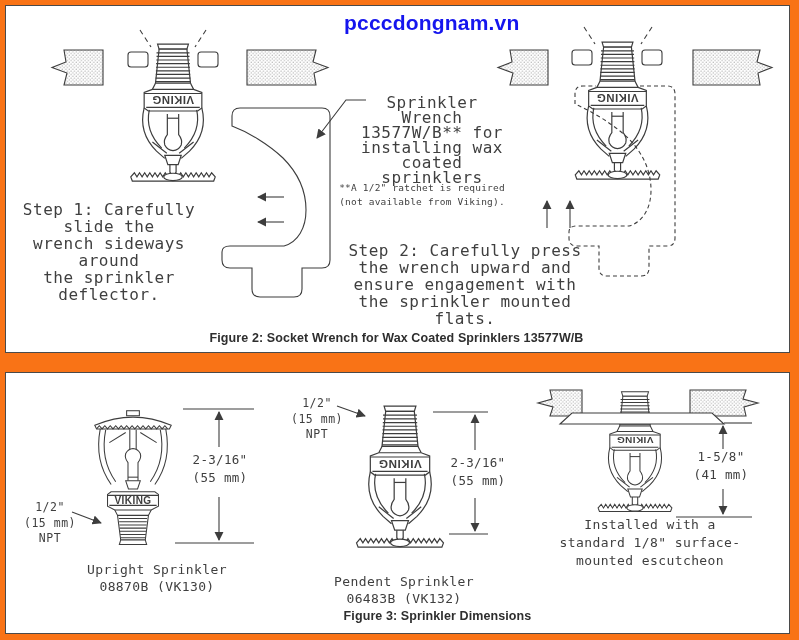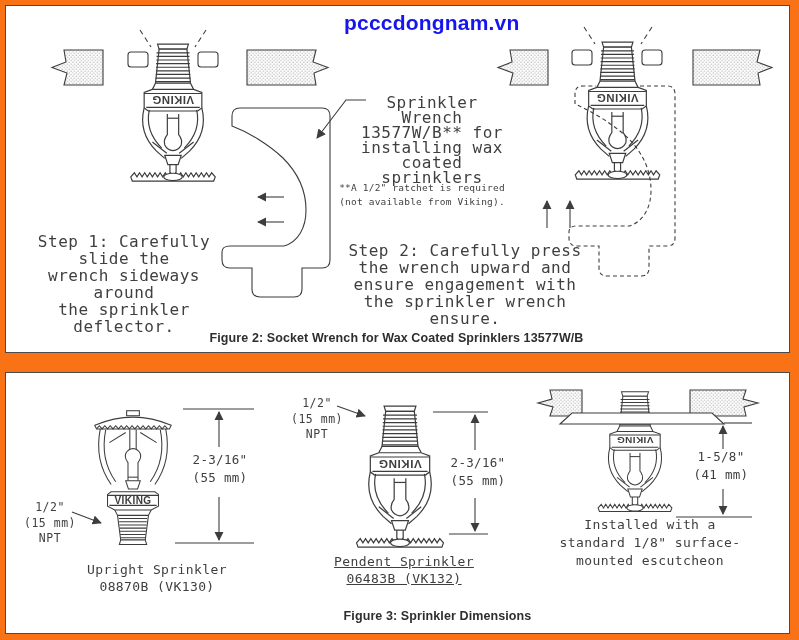--- a/index.html
+++ b/index.html
@@ -159,49 +159,49 @@
       <path d="M560,424 L572,413 H712 L724,424 Z" fill="#fff"></path>
       <g>
         <line x1="724" y1="423" x2="752" y2="423"></line>
         <line x1="676" y1="517" x2="752" y2="517"></line>
         <line x1="723" y1="449" x2="723" y2="426" marker-end="url(#arr)"></line>
         <line x1="723" y1="489" x2="723" y2="514" marker-end="url(#arr)"></line>
       </g>
     </g>
   </svg>
 
-  <div class="txt cad" style="left:18px;top:201px;width:212px;margin-top:32px;">Step 1: Carefully slide the
+  <div class="txt cad" style="left:3px;top:201px;width:212px;">Step 1: Carefully slide the
 wrench sideways around
 the sprinkler deflector.</div>
   <div class="txt cad" style="left:357px;top:95px;width:150px;line-height:15px;">Sprinkler Wrench
 13577W/B** for
 installing wax
 coated sprinklers</div>
   <div class="txt cad-sm" style="left:329px;top:181px;width:186px;">**A 1/2" ratchet is required
 (not available from Viking).</div>
   <div class="txt cad" style="left:345px;top:242px;width:240px;">Step 2: Carefully press
 the wrench upward and
 ensure engagement with
-the sprinkler wrench ensure.</div>
+the sprinkler mounted flats.</div>
   <div class="caption" style="left:5px;top:331px;">Figure 2:  Socket Wrench for Wax Coated Sprinklers 13577W/B</div>
 
   <div class="txt dim" style="left:184px;top:451px;width:72px;">2-3/16"
 (55 mm)</div>
   <div class="txt cad" style="left:18px;top:500px;width:64px;line-height:15.5px;font-size:11.5px;">1/2"
 (15 mm)
 NPT</div>
   <div class="txt name" style="left:77px;top:562px;width:160px;">Upright Sprinkler
 08870B (VK130)</div>
 
   <div class="txt cad" style="left:285px;top:396px;width:64px;line-height:15.5px;font-size:11.5px;">1/2"
 (15 mm)
 NPT</div>
   <div class="txt dim" style="left:442px;top:454px;width:72px;">2-3/16"
 (55 mm)</div>
-  <div class="txt name" style="left:324px;top:554px;width:160px;text-decoration:underline;">Pendent Sprinkler
+  <div class="txt name" style="left:324px;top:574px;width:160px;">Pendent Sprinkler
 06483B (VK132)</div>
 
   <div class="txt dim" style="left:686px;top:448px;width:70px;">1-5/8"
 (41 mm)</div>
   <div class="txt name" style="left:547px;top:516px;width:206px;line-height:18px;">Installed with a
 standard 1/8" surface-
 mounted escutcheon</div>
 
   <div class="caption" style="left:5px;top:609px;padding-left:41px;">Figure 3:  Sprinkler Dimensions</div>
 </div>

